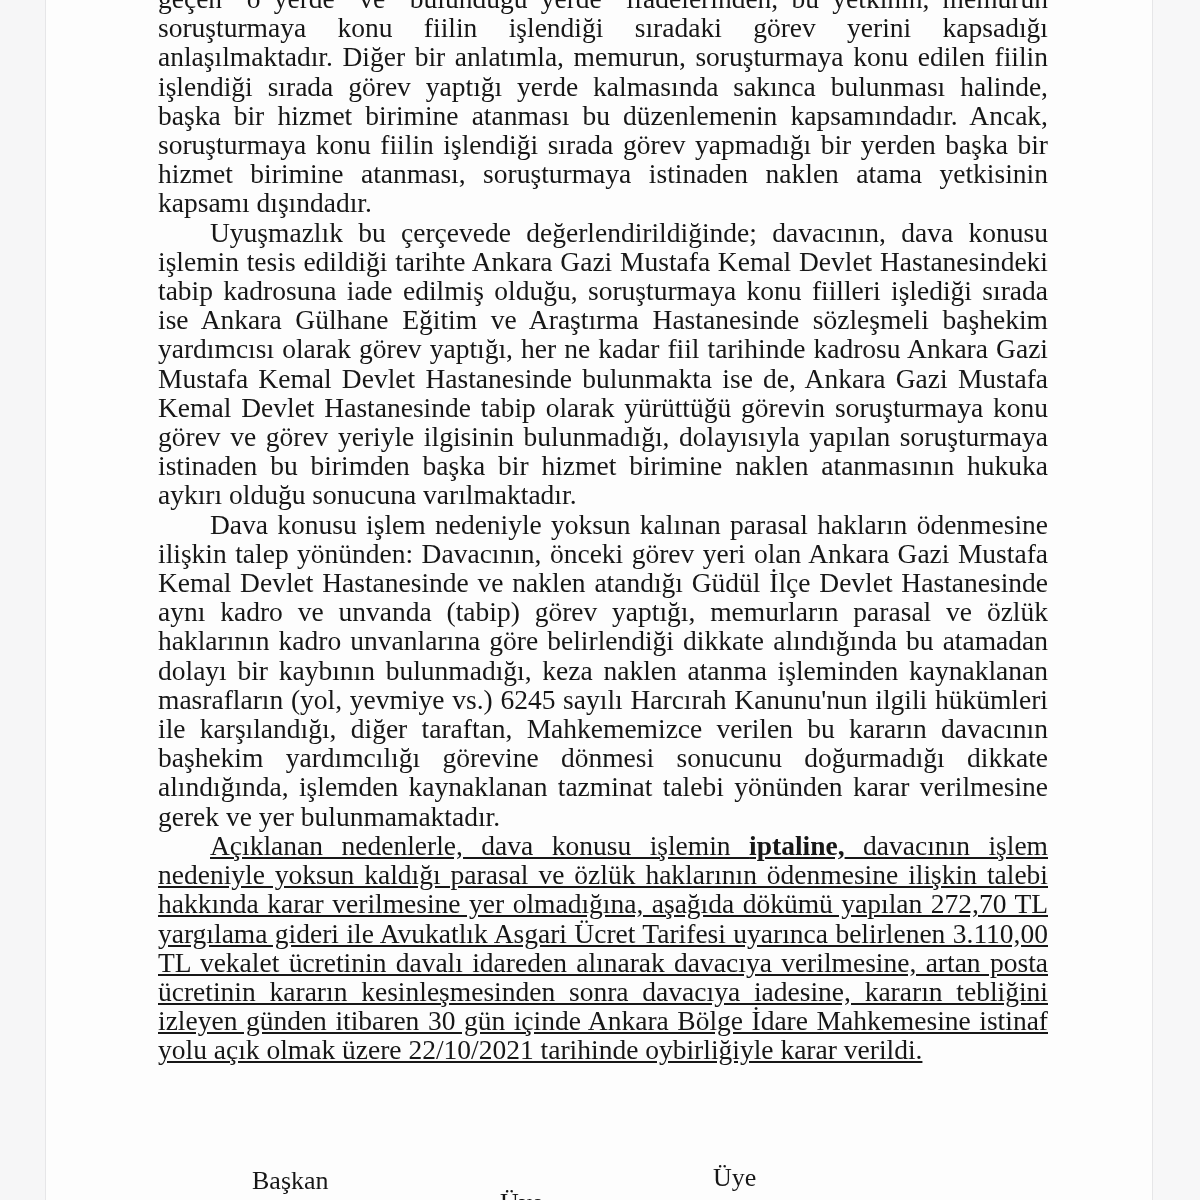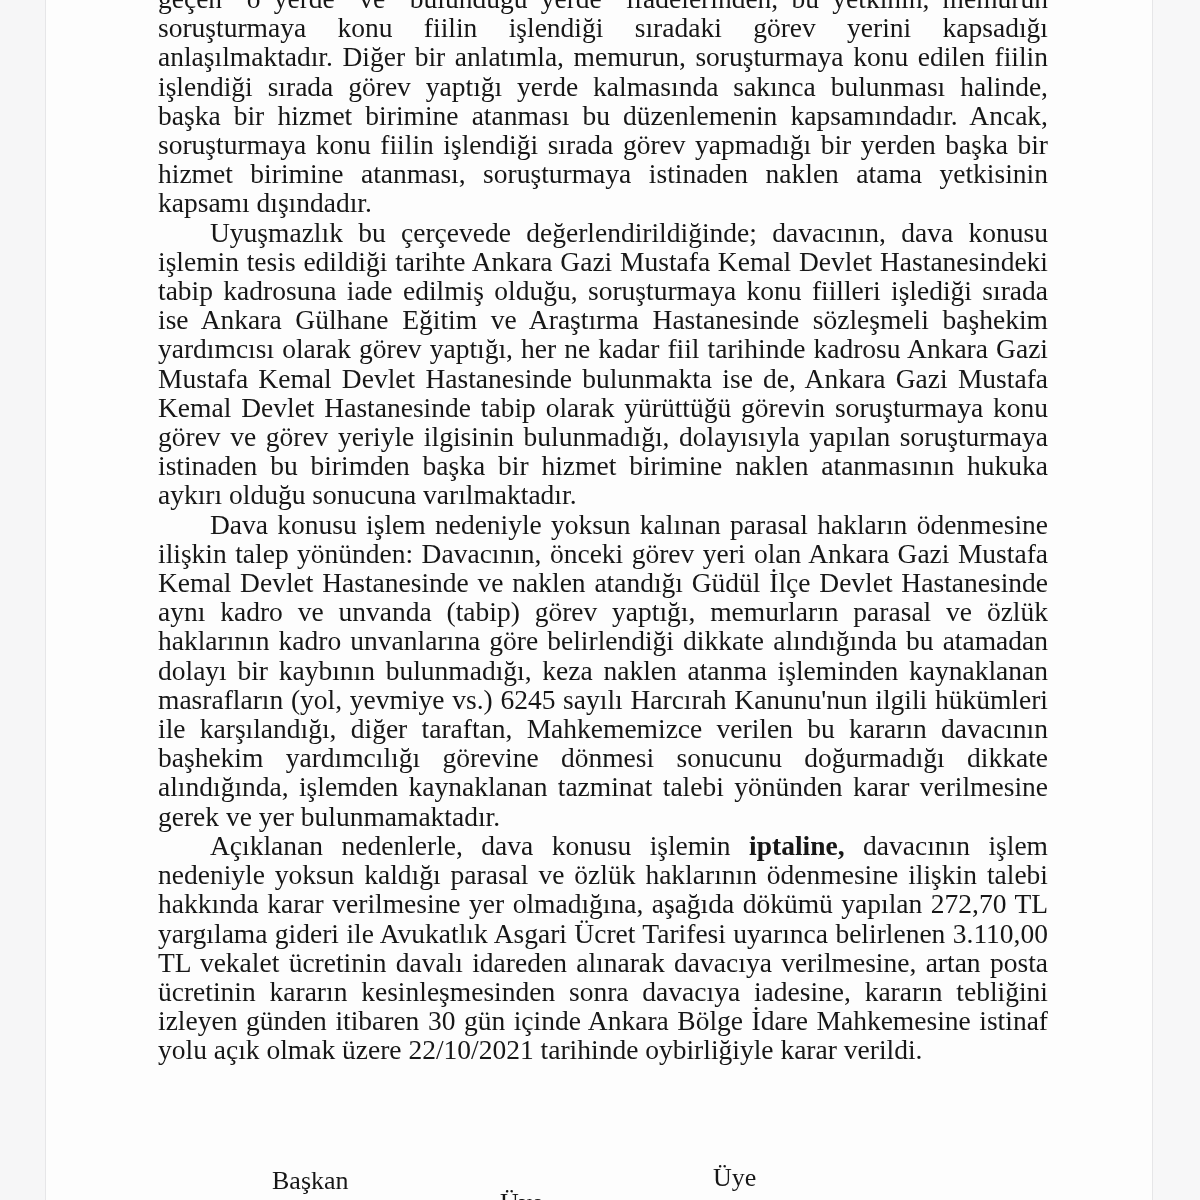--- a/index.html
+++ b/index.html
@@ -44,41 +44,41 @@
     text-justify: inter-word;
     -webkit-hyphens: none;
     hyphens: none;
   }
   p.para {
     margin: 0 0 0 0;
     text-indent: 52px;
     text-align: justify;
   }
   p.para.noindent { text-indent: 0; }
-  p.para:last-of-type { text-align: justify; }
+  p.para:last-of-type { text-align: justify; text-decoration: underline; }
   b.bold { font-weight: bold; }
 
   
   p.para { text-align-last: left; }
 
   .signatures {
     position: absolute;
     left: 0;
     top: 1158px;
     width: 1200px;
     height: 42px;
     font-family: "Liberation Serif", "DejaVu Serif", serif;
     color: #171717;
   }
   .sig {
     position: absolute;
     font-size: 26px;
     white-space: nowrap;
   }
-  .sig-baskan { left: 226px; top: 8px; }
+  .sig-baskan { left: 206px; top: 8px; }
   .sig-uye-1  { left: 454px; top: 30px; }
   .sig-uye-2  { left: 667px; top: 5px; }
 </style>
 </head>
 <body>
 
 <div class="gutter-left"></div>
 <div class="gutter-right"></div>
 
 <div class="page">

